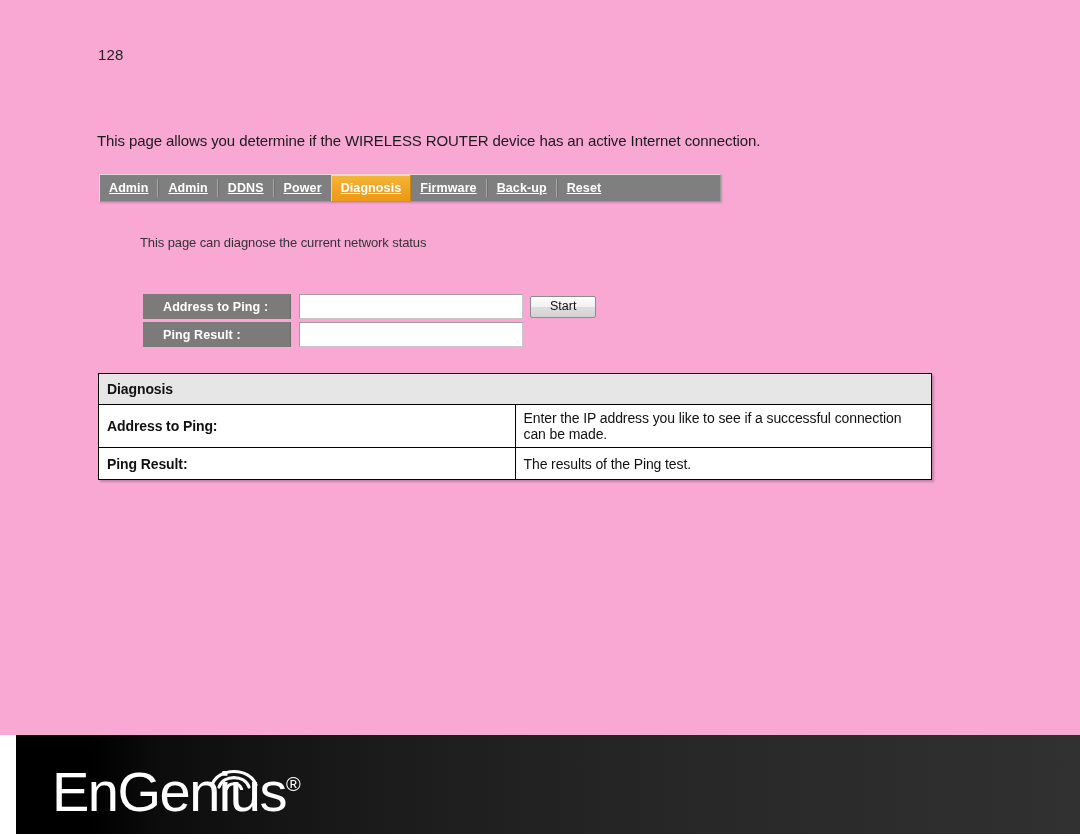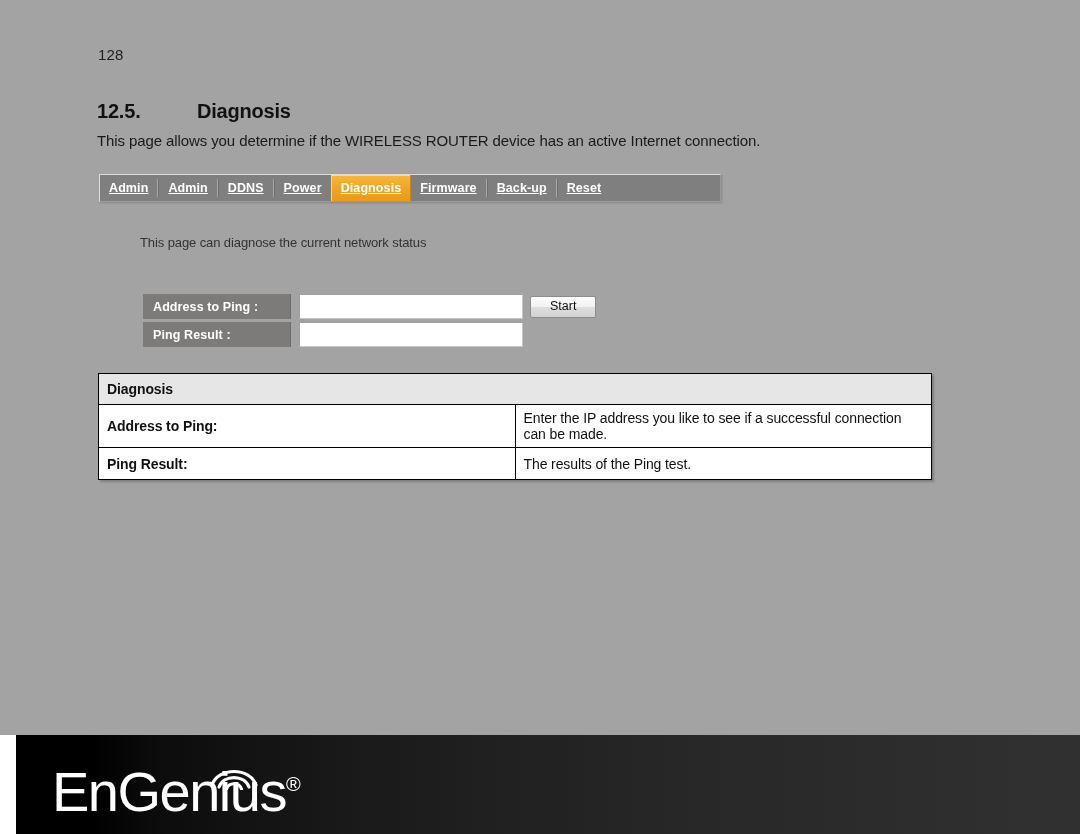--- a/index.html
+++ b/index.html
@@ -15,21 +15,21 @@
     color: #1a1a1a;
     position: relative;
     overflow: hidden;
   }
 
   .page {
     position: absolute;
     left: 0; top: 0;
     width: 1080px;
     height: 735px;
-    background: #a3a3a3;
+    background: #f9a8d4;
   }
 
   
   .page-number {
     position: absolute;
     left: 98px;
     top: 46px;
     font-size: 15px;
     color: #222;
     letter-spacing: 0.2px;
@@ -132,21 +132,21 @@
   }
   .form-label {
     width: 148px;
     height: 25px;
     background: #7d7a7a;
     color: #ffffff;
     font-size: 12.5px;
     font-weight: bold;
     display: flex;
     align-items: center;
-    padding-left: 10px;
+    padding-left: 20px;
     box-sizing: border-box;
     letter-spacing: 0.1px;
     border-right: 1px solid #6d6a6a;
     white-space: nowrap;
   }
   .form-input {
     width: 224px;
     height: 25px;
     margin-left: 8px;
     background: #ffffff;
@@ -258,23 +258,20 @@
     pointer-events: none;
   }
 </style>
 </head>
 <body>
 
 <div class="page">
 
   <div class="page-number">128</div>
 
-  <div class="section-heading">
-    <span class="sec-num">12.5.</span><span>Diagnosis</span>
-  </div>
 
   <div class="intro-text">This page allows you determine if the WIRELESS ROUTER device has an active Internet connection.</div>
 
   <div class="tabbar">
     <div class="tab">Admin</div>
     <div class="tab-sep"></div>
     <div class="tab">Admin</div>
     <div class="tab-sep"></div>
     <div class="tab">DDNS</div>
     <div class="tab-sep"></div>

